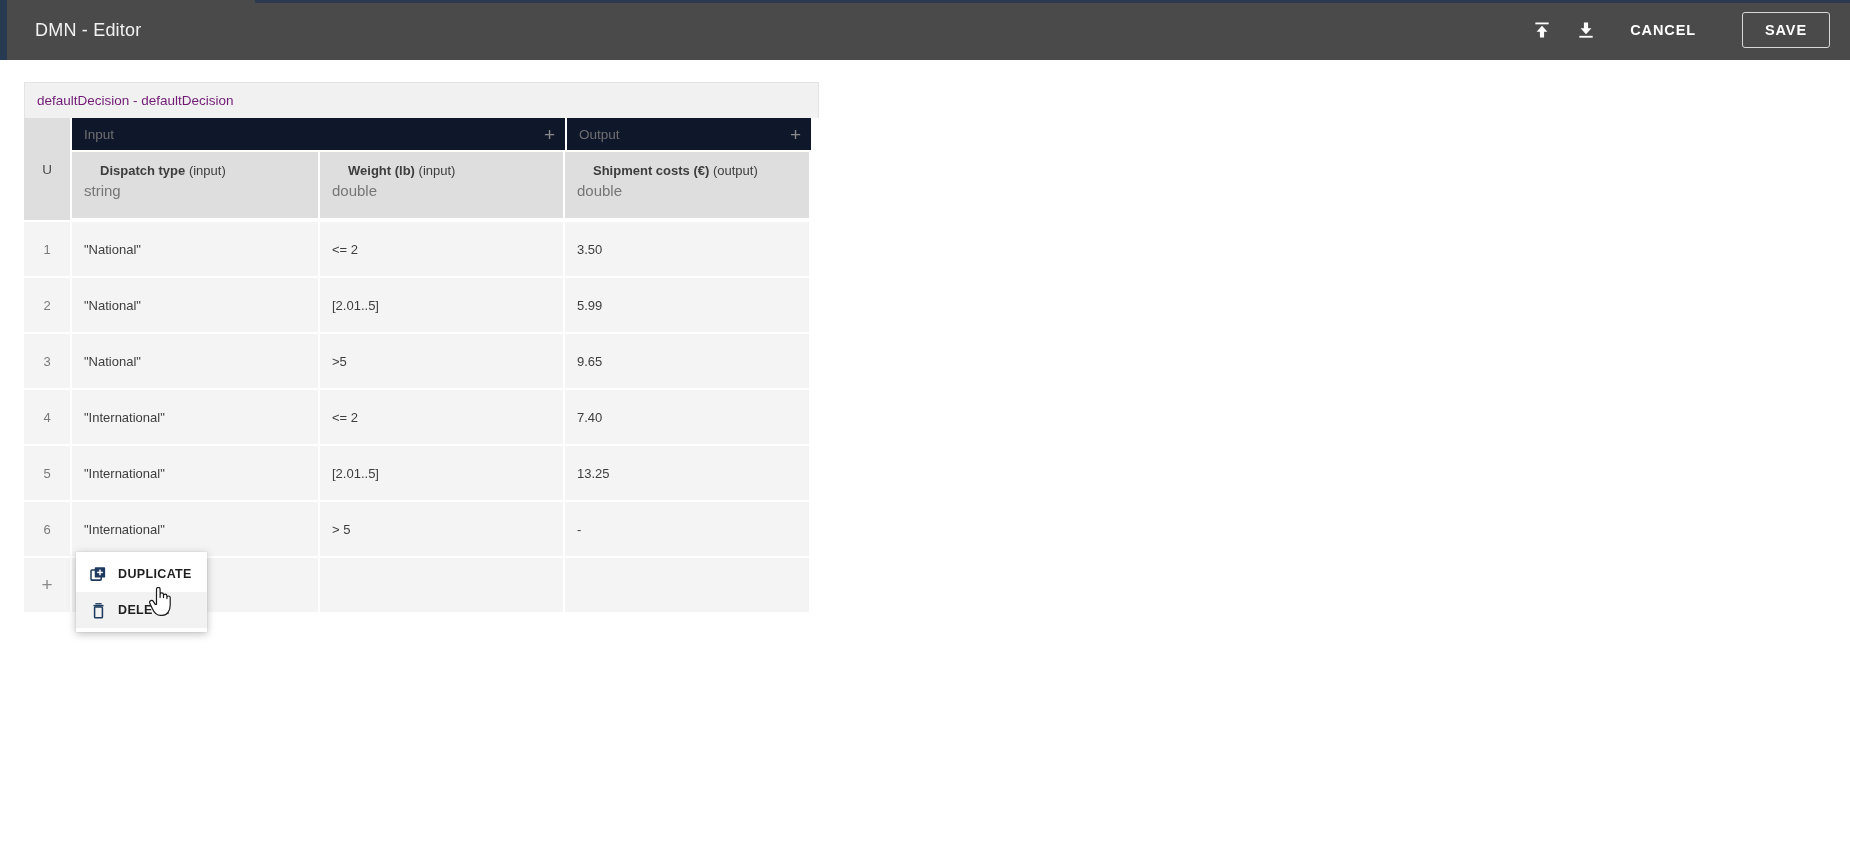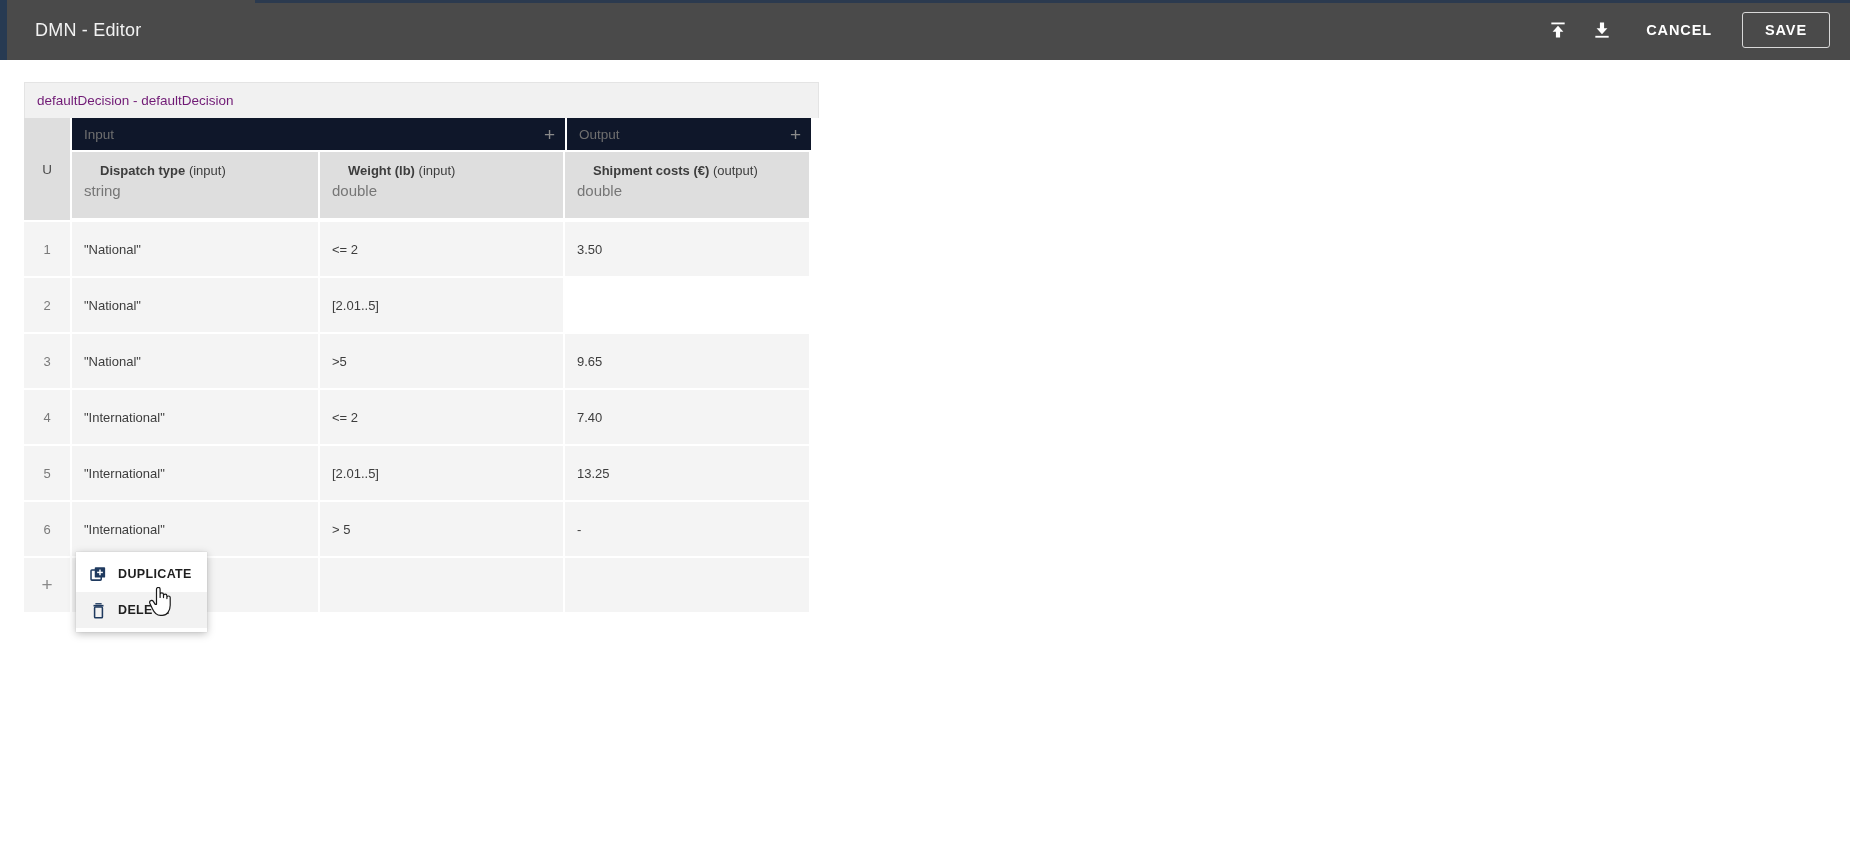--- a/index.html
+++ b/index.html
@@ -77,21 +77,21 @@
   .outline-btn {
     background: none;
     border: 1px solid #d8d8d8;
     border-radius: 3px;
     color: #ffffff;
     font-family: "Liberation Sans", sans-serif;
     font-size: 14.5px;
     font-weight: bold;
     letter-spacing: .9px;
     padding: 9px 22px;
-    margin-left: 8px;
+    margin-left: 24px;
     cursor: pointer;
   }
 
   
   .editor-canvas {
     position: absolute;
     left: 0; top: 60px;
     width: 1850px; height: 797px;
     background: #ffffff;
     overflow: hidden;
@@ -323,20 +323,21 @@
           <div class="cell d-index c-index">1</div>
           <div class="cell d-cell c-in1">"National"</div>
           <div class="cell d-cell c-in2">&lt;= 2</div>
           <div class="cell d-cell c-out1">3.50</div>
         </div>
 
         <div class="row datarow">
           <div class="cell d-index c-index">2</div>
           <div class="cell d-cell c-in1">"National"</div>
           <div class="cell d-cell c-in2">[2.01..5]</div>
+          <div class="cell d-cell c-out1">5.99</div>
         </div>
 
         <div class="row datarow">
           <div class="cell d-index c-index">3</div>
           <div class="cell d-cell c-in1">"National"</div>
           <div class="cell d-cell c-in2">&gt;5</div>
           <div class="cell d-cell c-out1">9.65</div>
         </div>
 
         <div class="row datarow">

